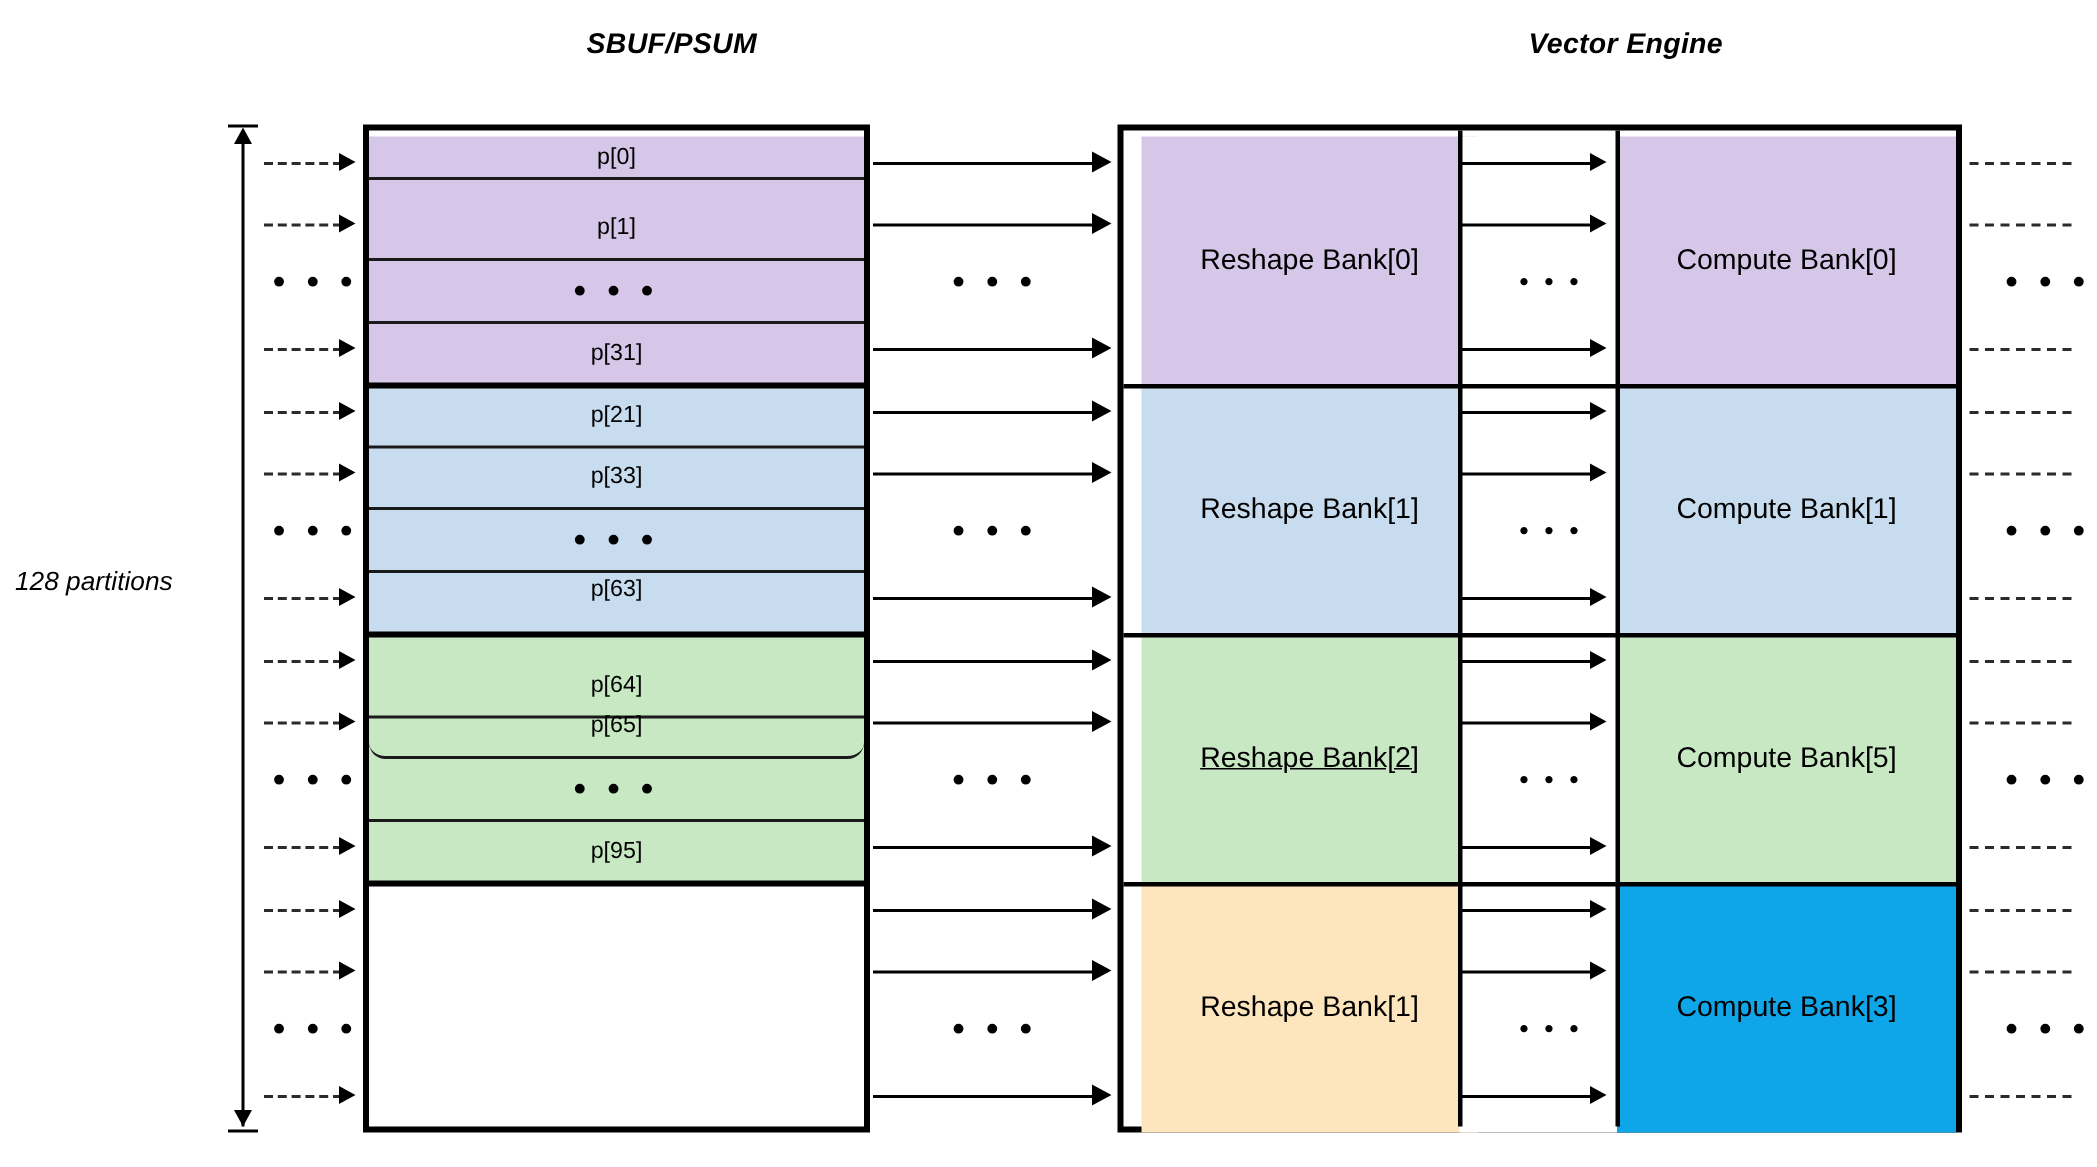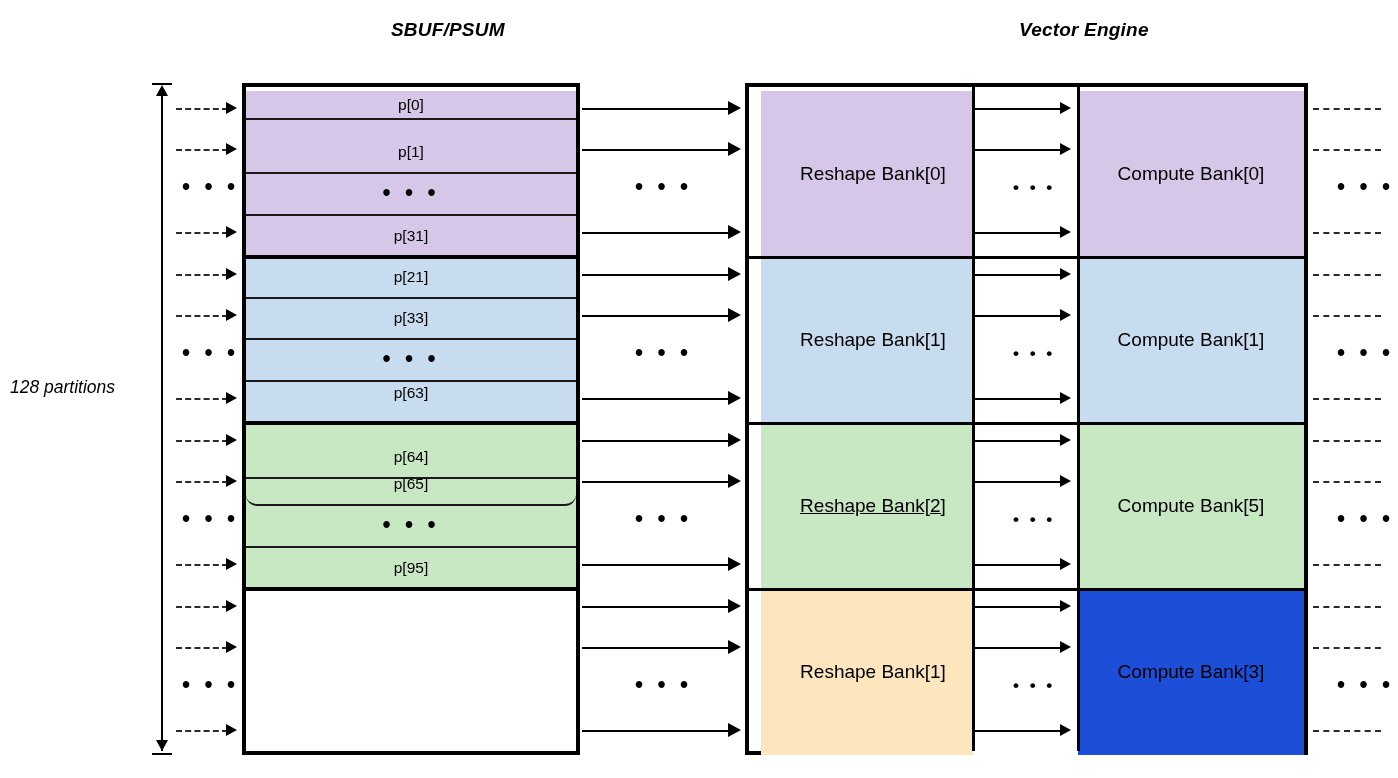--- a/index.html
+++ b/index.html
@@ -326,21 +326,21 @@
         <div class="cellR" style="background: rgb(200, 232, 196);">
           <span>Compute Bank[5]</span>
         </div>
       </div>
       <div class="ve-sep" style="top: 334.5px;"></div>
       <div class="ve-band" style="top: 502px; height: 166px;">
         <div class="cellL" style="background: rgb(253, 229, 189);">
           <span>Reshape Bank[1]</span>
         </div>
         <div class="gap"></div>
-        <div class="cellR" style="background: #1d4ed8; justify-content: center;">
+        <div class="cellR" style="background: #0ea5e9; justify-content: center;">
           <span>Compute Bank[3]</span>
         </div>
       </div>
       <div class="ve-sep" style="top: 500.5px;"></div>
       <div class="ve-vline" style="left: 222.5px;"></div>
       <div class="ve-vline" style="left: 327.5px;"></div>
     </div>
 
   <div id="overlays">
       <div class="h-dash" style="left: 176px; top: 107.75px; width: 52px;"></div>

